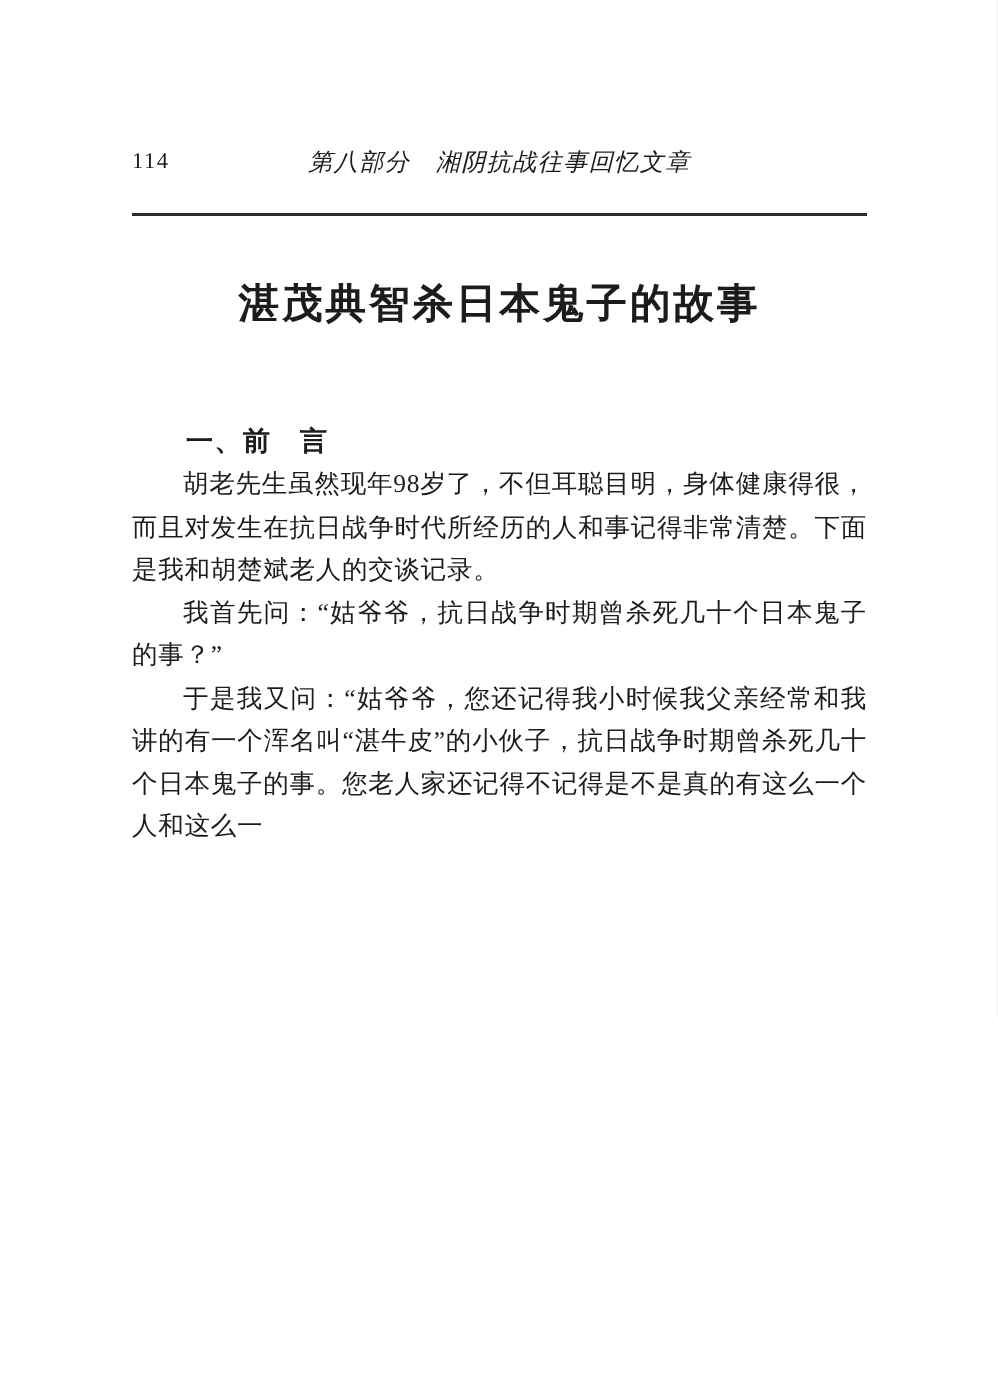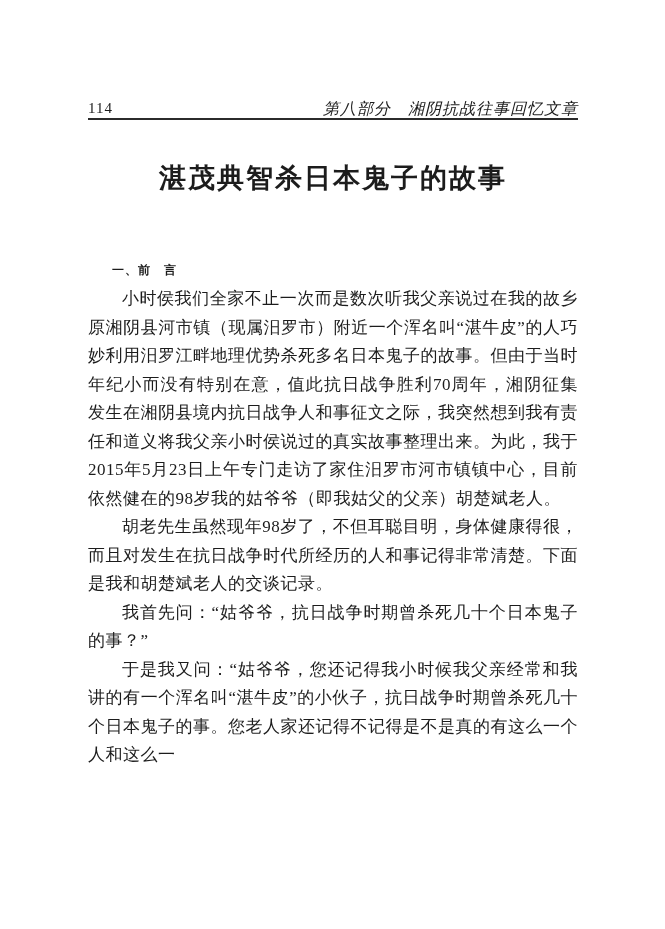--- a/index.html
+++ b/index.html
@@ -17,22 +17,22 @@
     padding: 99px 87px 0 88px;
     font-family: "Liberation Serif", "DejaVu Serif", serif;
     color: #1c1c1c;
     overflow: hidden;
   }
   .page-header {
     position: relative;
     height: 19px;
     line-height: 19px;
     border-bottom: 2px solid #2b2b2b;
-    padding-bottom: 0;
-    text-align: right;
+    padding-bottom: 24px;
+    text-align: center;
   }
   .page-number {
     position: absolute;
     left: 0;
     top: 0;
     font-size: 15px;
     letter-spacing: 1px;
   }
   .running-title {
     font-size: 16px;
@@ -42,21 +42,21 @@
   .article-title {
     margin: 40px 0 0 0;
     text-align: center;
     font-size: 27px;
     line-height: 36px;
     font-weight: bold;
     letter-spacing: 2px;
   }
   .section-heading {
     margin: 63px 0 4px 0;
-    font-size: 12px;
+    font-size: 18px;
     line-height: 22px;
     font-weight: bold;
     text-indent: 2em;
     letter-spacing: 1px;
   }
   .body-text p {
     margin: 0;
     font-size: 17px;
     line-height: 28.5px;
     letter-spacing: 0.5px;
@@ -74,19 +74,18 @@
   <div class="page-header">
     <span class="page-number">114</span>
     <span class="running-title">第八部分　湘阴抗战往事回忆文章</span>
   </div>
 
   <h1 class="article-title">湛茂典智杀日本鬼子的故事</h1>
 
   <h2 class="section-heading">一、前　言</h2>
 
   <div class="body-text">
-    <p>小时侯我们全家不止一次而是数次听我父亲说过在我的故乡原湘阴县河市镇（现属汨罗市）附近一个浑名叫“湛牛皮”的人巧妙利用汨罗江畔地理优势杀死多名日本鬼子的故事。但由于当时年纪小而没有特别在意，值此抗日战争胜利70周年，湘阴征集发生在湘阴县境内抗日战争人和事征文之际，我突然想到我有责任和道义将我父亲小时侯说过的真实故事整理出来。为此，我于2015年5月23日上午专门走访了家住汨罗市河市镇镇中心，目前依然健在的98岁我的姑爷爷（即我姑父的父亲）胡楚斌老人。</p>
     <p>胡老先生虽然现年98岁了，不但耳聪目明，身体健康得很，而且对发生在抗日战争时代所经历的人和事记得非常清楚。下面是我和胡楚斌老人的交谈记录。</p>
     <p>我首先问：“姑爷爷，抗日战争时期曾杀死几十个日本鬼子的事？”</p>
     <p>于是我又问：“姑爷爷，您还记得我小时候我父亲经常和我讲的有一个浑名叫“湛牛皮”的小伙子，抗日战争时期曾杀死几十个日本鬼子的事。您老人家还记得不记得是不是真的有这么一个人和这么一</p>
   </div>
 
 </div>
 
 </body></html>

